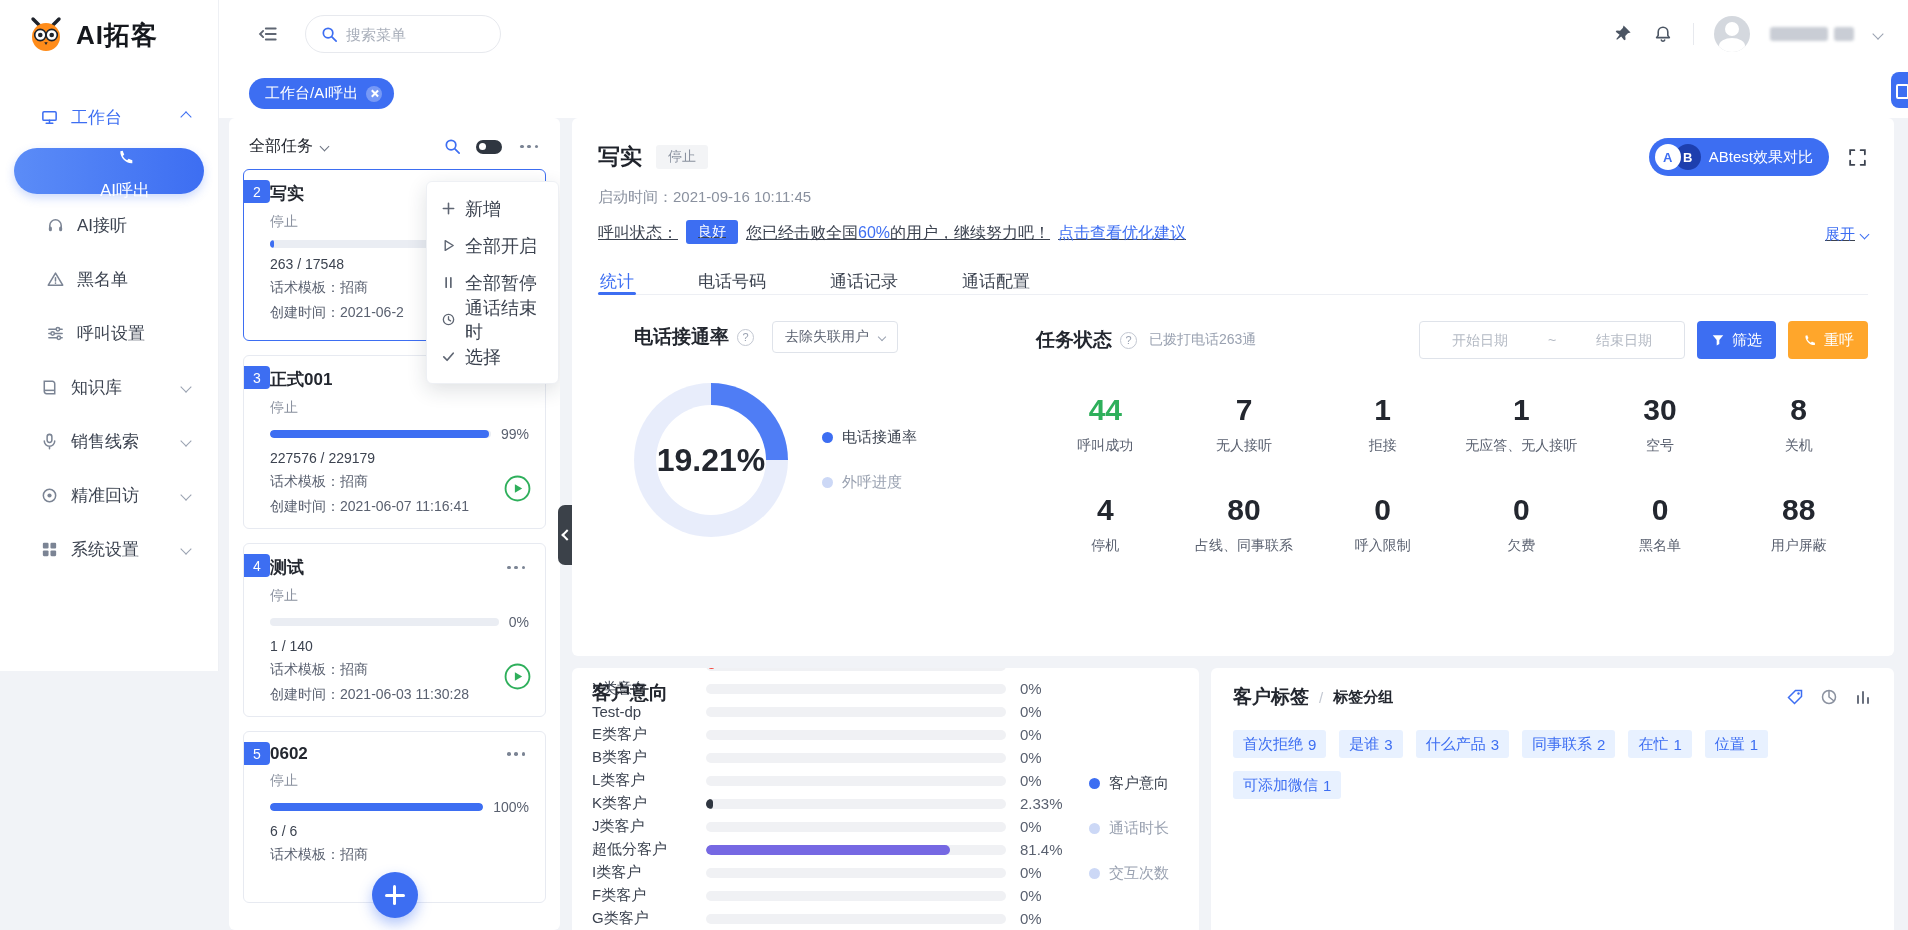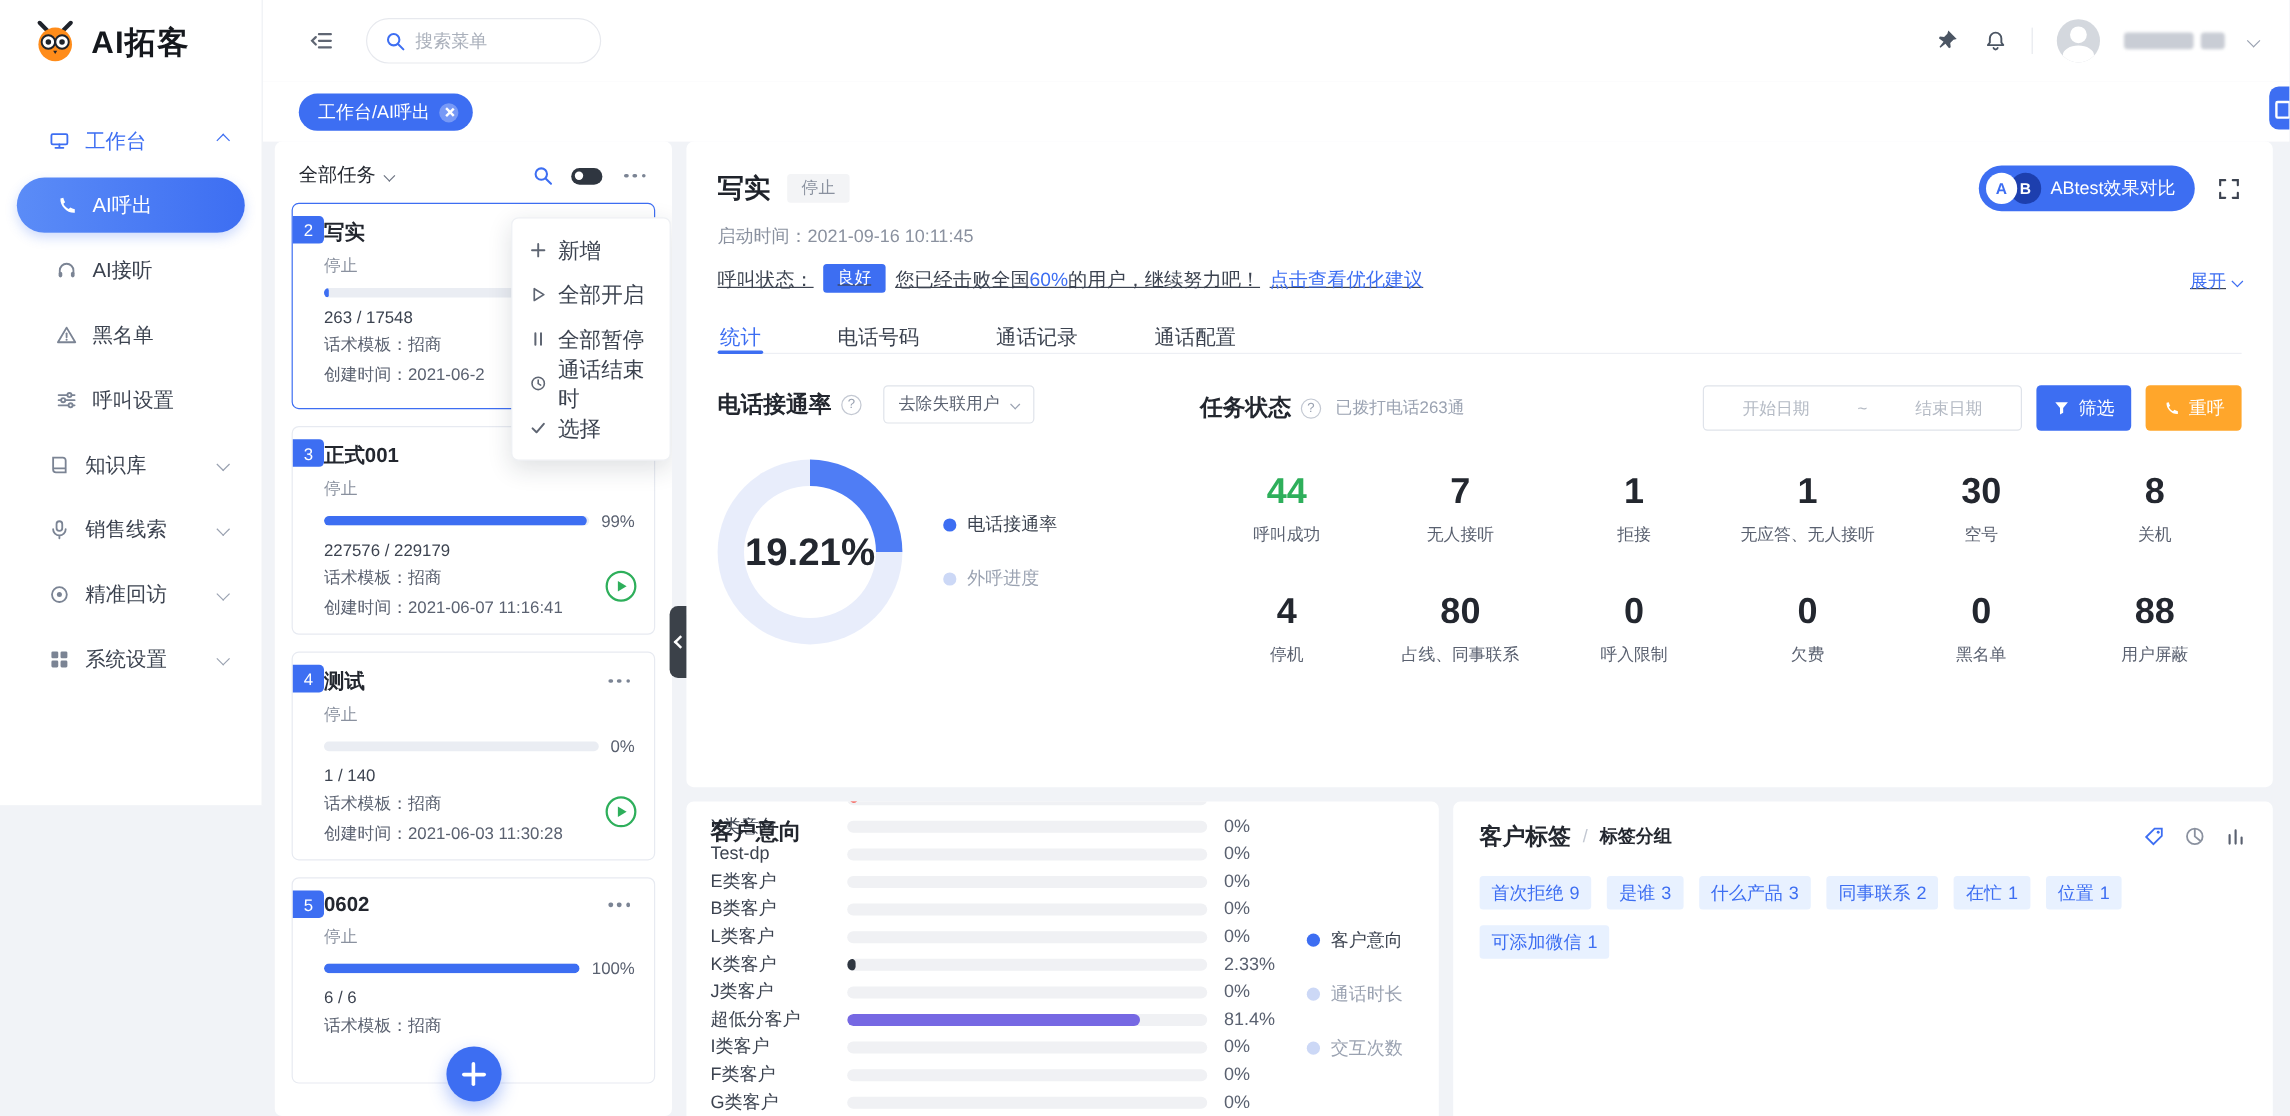--- a/index.html
+++ b/index.html
@@ -11,21 +11,21 @@
   
   #sidebar { position:absolute; left:0; top:0; width:219px; height:671px; background:#fff; border-right:1px solid #eef0f4; z-index:10; }
   .logo { display:flex; align-items:center; gap:10px; padding:16px 0 14px 26px; }
   .logo-text { font-size:26px; font-weight:700; color:#15181d; letter-spacing:1px; }
   .nav { margin-top:26px; }
   .nav-item { display:flex; align-items:center; height:46px; margin:8px 0; padding-left:40px; gap:12px; font-size:17px; color:#3c4350; cursor:pointer; }
   .nav-item .i18 { width:19px; height:19px; color:#7b8494; }
   .nav-item.child { padding-left:46px; }
   .nav-item.blue { color:#3d6ef2; }
   .nav-item.blue .i18 { color:#3d6ef2; }
-  .nav-item.pill { background:linear-gradient(90deg,#5b8cf7,#3d6ef2); color:#fff; border-radius:24px; margin:6px 14px; padding-left:32px; height:46px; box-shadow:0 4px 10px rgba(61,110,242,.25); }
+  .nav-item.pill { background:linear-gradient(90deg,#5b8cf7,#3d6ef2); color:#fff; border-radius:24px; margin:6px 14px; padding-left:32px; height:46px; box-shadow:0 4px 10px rgba(61,110,242,.25);flex-direction:column; }
   .nav-item.pill .i18 { color:#fff; }
   .chev { width:8px; height:8px; border-right:1.7px solid #9aa2b1; border-bottom:1.7px solid #9aa2b1; display:inline-block; }
   .chev.down { transform:rotate(45deg); }
   .chev.up { transform:rotate(-135deg); border-color:#3d6ef2; }
   .nav-item .chev { margin-left:auto; margin-right:28px; }
 
   
   #topbar { position:absolute; left:219px; top:0; right:0; height:68px; background:#fff; display:flex; align-items:center; z-index:5; }
   .collapse-ic { margin-left:38px; color:#5f6673; cursor:pointer; }
   .searchbox { position:relative; margin-left:26px; width:196px; height:38px; border:1px solid #e7e9ee; border-radius:19px; }
@@ -103,21 +103,21 @@
   .mc-status { margin-top:13px; display:flex; align-items:flex-end; gap:8px; font-size:16px; color:#3c4350;text-decoration:underline; }
   .badge-blue { background:#3d6ef2; color:#fff; font-size:14px; border-radius:3px; padding:3px 12px; }
   .hl-blue { color:#3d6ef2; }
   a.link { color:#3d6ef2; text-decoration:none; cursor:pointer; }
   .expand { margin-left:auto; color:#3d6ef2; display:flex; align-items:center; gap:6px; cursor:pointer; font-size:15px; }
   .expand .chev { border-color:#3d6ef2; width:7px; height:7px; }
   .tabs { margin-top:16px; display:flex; gap:60px; border-bottom:1px solid #edeff4; }
   .tab { font-size:17px; color:#3c4350; padding:10px 2px 1px; cursor:pointer; position:relative; }
   .tab.active { color:#3d6ef2; }
   .tab.active::after { content:""; position:absolute; left:0; right:0; bottom:-1px; height:3px; background:#3d6ef2; border-radius:2px; }
-  .mc-body { display:flex; margin-top:26px; }
+  .mc-body { display:flex; margin-top:26px;margin-left:36px; }
   .sec-head { display:flex; align-items:center; gap:8px; }
   .sec-title { font-size:19px; font-weight:700; color:#23272f; }
   .help { width:17px; height:17px; border-radius:50%; border:1px solid #c3c8d2; color:#9aa2b1; font-size:11px; display:flex; align-items:center; justify-content:center; cursor:pointer; }
   .connect { width:392px; }
   .mini-select { display:flex; align-items:center; gap:10px; border:1px solid #dfe3ea; border-radius:4px; height:32px; padding:0 12px; font-size:14px; color:#5a6170; margin-left:10px; cursor:pointer; }
   .mini-select .chev { width:6px; height:6px; }
   .donut-wrap { display:flex; align-items:center; gap:34px; margin-top:30px; }
   .donut { width:154px; height:154px; border-radius:50%; background:conic-gradient(#4f7df5 calc(var(--p,25)*1%), #e8edfb 0); position:relative; }
   .donut .hole { position:absolute; inset:22px; border-radius:50%; background:#fff; }
   .donut .dval { position:absolute; inset:0; display:flex; align-items:center; justify-content:center; font-size:32px; font-weight:700; color:#23272f; }

